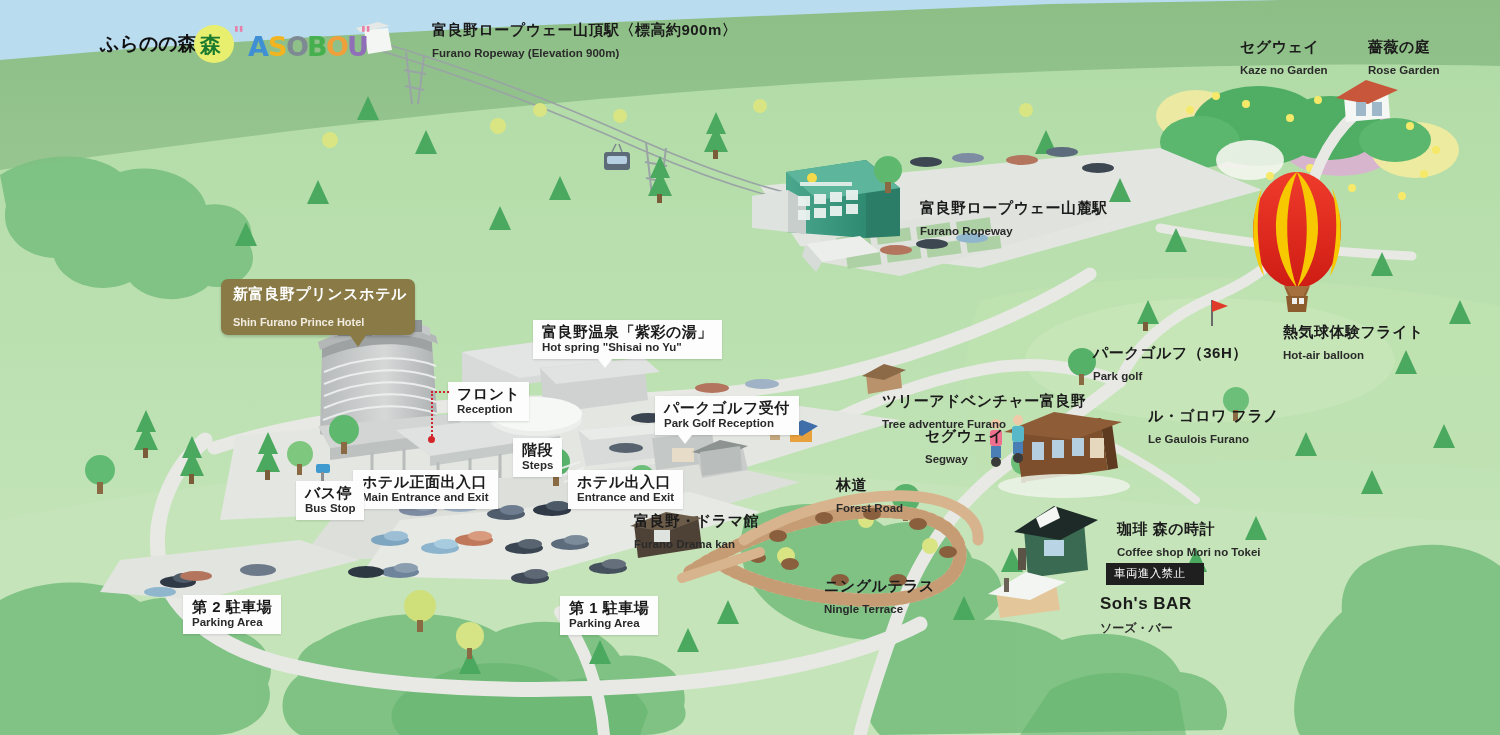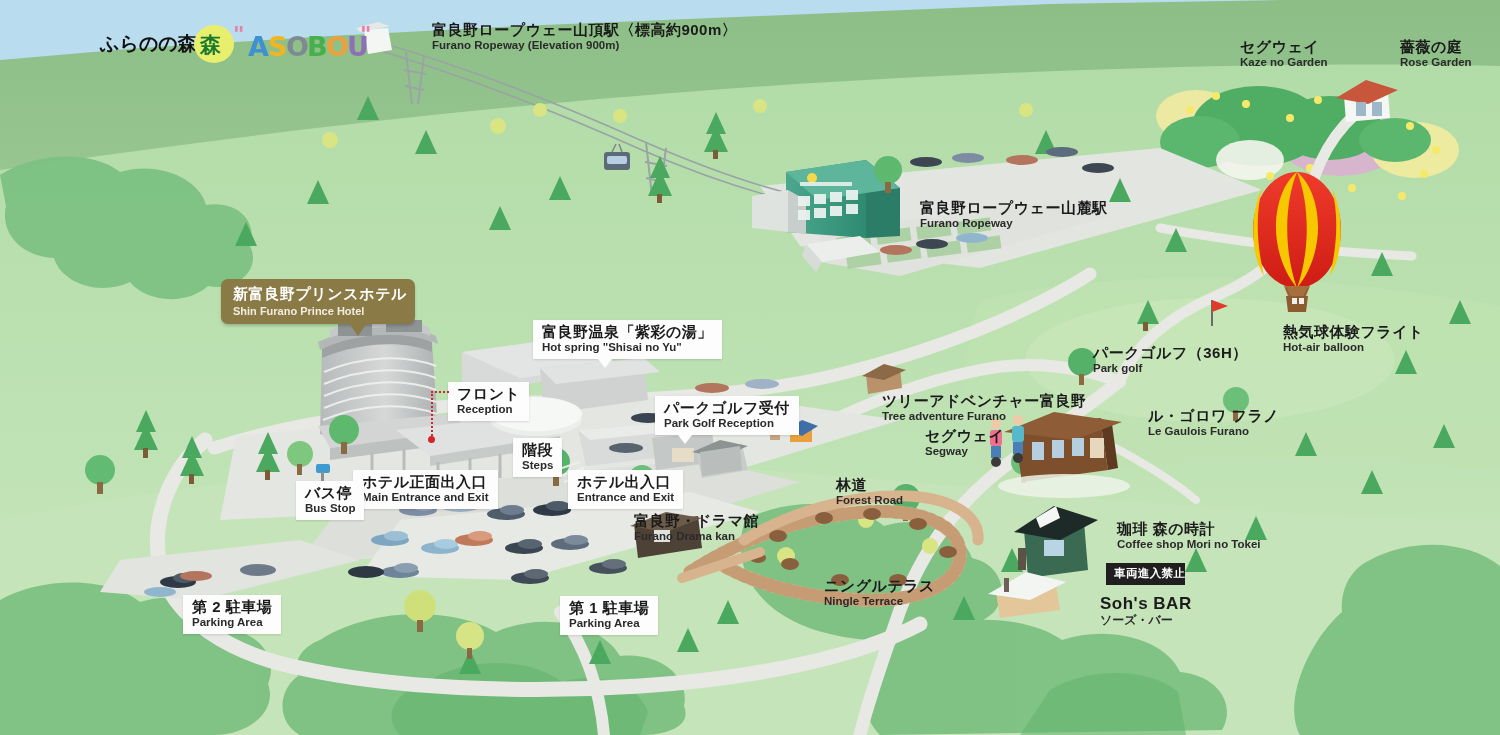--- a/index.html
+++ b/index.html
@@ -10,42 +10,42 @@
   }
   #map-root svg.layer{position:absolute;left:0;top:0;width:1500px;height:735px;}
 
   
   .lbl{position:absolute;white-space:nowrap;line-height:1.08;}
   .lbl .ja{font-weight:bold;color:#1b1b1b;letter-spacing:.5px;}
   .lbl .en{font-weight:bold;color:#2a2a2a;}
 
   
   .plain .ja{font-size:15px;display:block;}
-  .plain .en{font-size:11.5px;display:block;margin-top:1px;}
+  .plain .en{font-size:11.5px;display:block;margin-top:9px;}
 
   
   .boxed{background:#fdfdfd;padding:4px 9px 5px 9px;box-shadow:0 1px 2px rgba(0,0,0,.13);}
   .boxed .ja{font-size:15px;display:block;}
   .boxed .en{font-size:11.5px;display:block;margin-top:1px;}
 
   
   .callout{position:absolute;border-radius:7px;padding:6px 8px 7px 12px;white-space:nowrap;
            box-shadow:0 2px 3px rgba(0,0,0,.18);}
   .callout .ja{display:block;font-size:15px;font-weight:bold;color:#fff;letter-spacing:.6px;}
-  .callout .en{display:block;font-size:11px;font-weight:bold;color:#f2ece0;margin-top:1px;}
+  .callout .en{display:block;font-size:11px;font-weight:bold;color:#f2ece0;margin-top:12px;}
   .callout .tail{position:absolute;width:0;height:0;border-left:9px solid transparent;
                  border-right:9px solid transparent;}
   .callout.brown{background:#8a7b46;}
   .callout.brown .tail{border-top:13px solid #8a7b46;bottom:-12px;left:66%;}
   .callout.maroon{background:#9e4f4a;}
   .callout.maroon .tail{border-top:13px solid #9e4f4a;bottom:-12px;left:22%;}
 
   
-  .badge{position:absolute;background:#1f1f1f;color:#fff;font-size:11.5px;font-weight:bold;
-         padding:3px 0 4px 8px;letter-spacing:.4px;white-space:nowrap;}
+  .badge{position:absolute;background:#1f1f1f;color:#fff;font-size:11.5px;font-weight:normal;
+         padding:3px 19px 4px 8px;letter-spacing:.4px;white-space:nowrap;}
 
   
   .notch{position:absolute;width:0;height:0;border-left:7px solid transparent;
          border-right:7px solid transparent;border-top:9px solid #fdfdfd;}
 
   
   .leader-dot{position:absolute;width:7px;height:7px;border-radius:50%;background:#d3242a;}
   .leader-v{position:absolute;border-left:2px dotted #d3242a;}
   .leader-h{position:absolute;border-top:2px dotted #d3242a;}
 
@@ -526,21 +526,21 @@
   </svg>
 
   <div class="lbl plain" style="left:432px;top:22px">
     <span class="ja">富良野ロープウェー山頂駅〈標高約900m〉</span>
     <span class="en">Furano Ropeway (Elevation 900m)</span>
   </div>
   <div class="lbl plain" style="left:1240px;top:39px">
     <span class="ja">セグウェイ</span>
     <span class="en">Kaze no Garden</span>
   </div>
-  <div class="lbl plain" style="left:1400px;top:39px">
+  <div class="lbl plain" style="left:1368px;top:39px">
     <span class="ja">薔薇の庭</span>
     <span class="en">Rose Garden</span>
   </div>
   <div class="lbl plain" style="left:920px;top:200px">
     <span class="ja">富良野ロープウェー山麓駅</span>
     <span class="en">Furano Ropeway</span>
   </div>
   <div class="lbl plain" style="left:1283px;top:324px">
     <span class="ja">熱気球体験フライト</span>
     <span class="en">Hot-air balloon</span>

